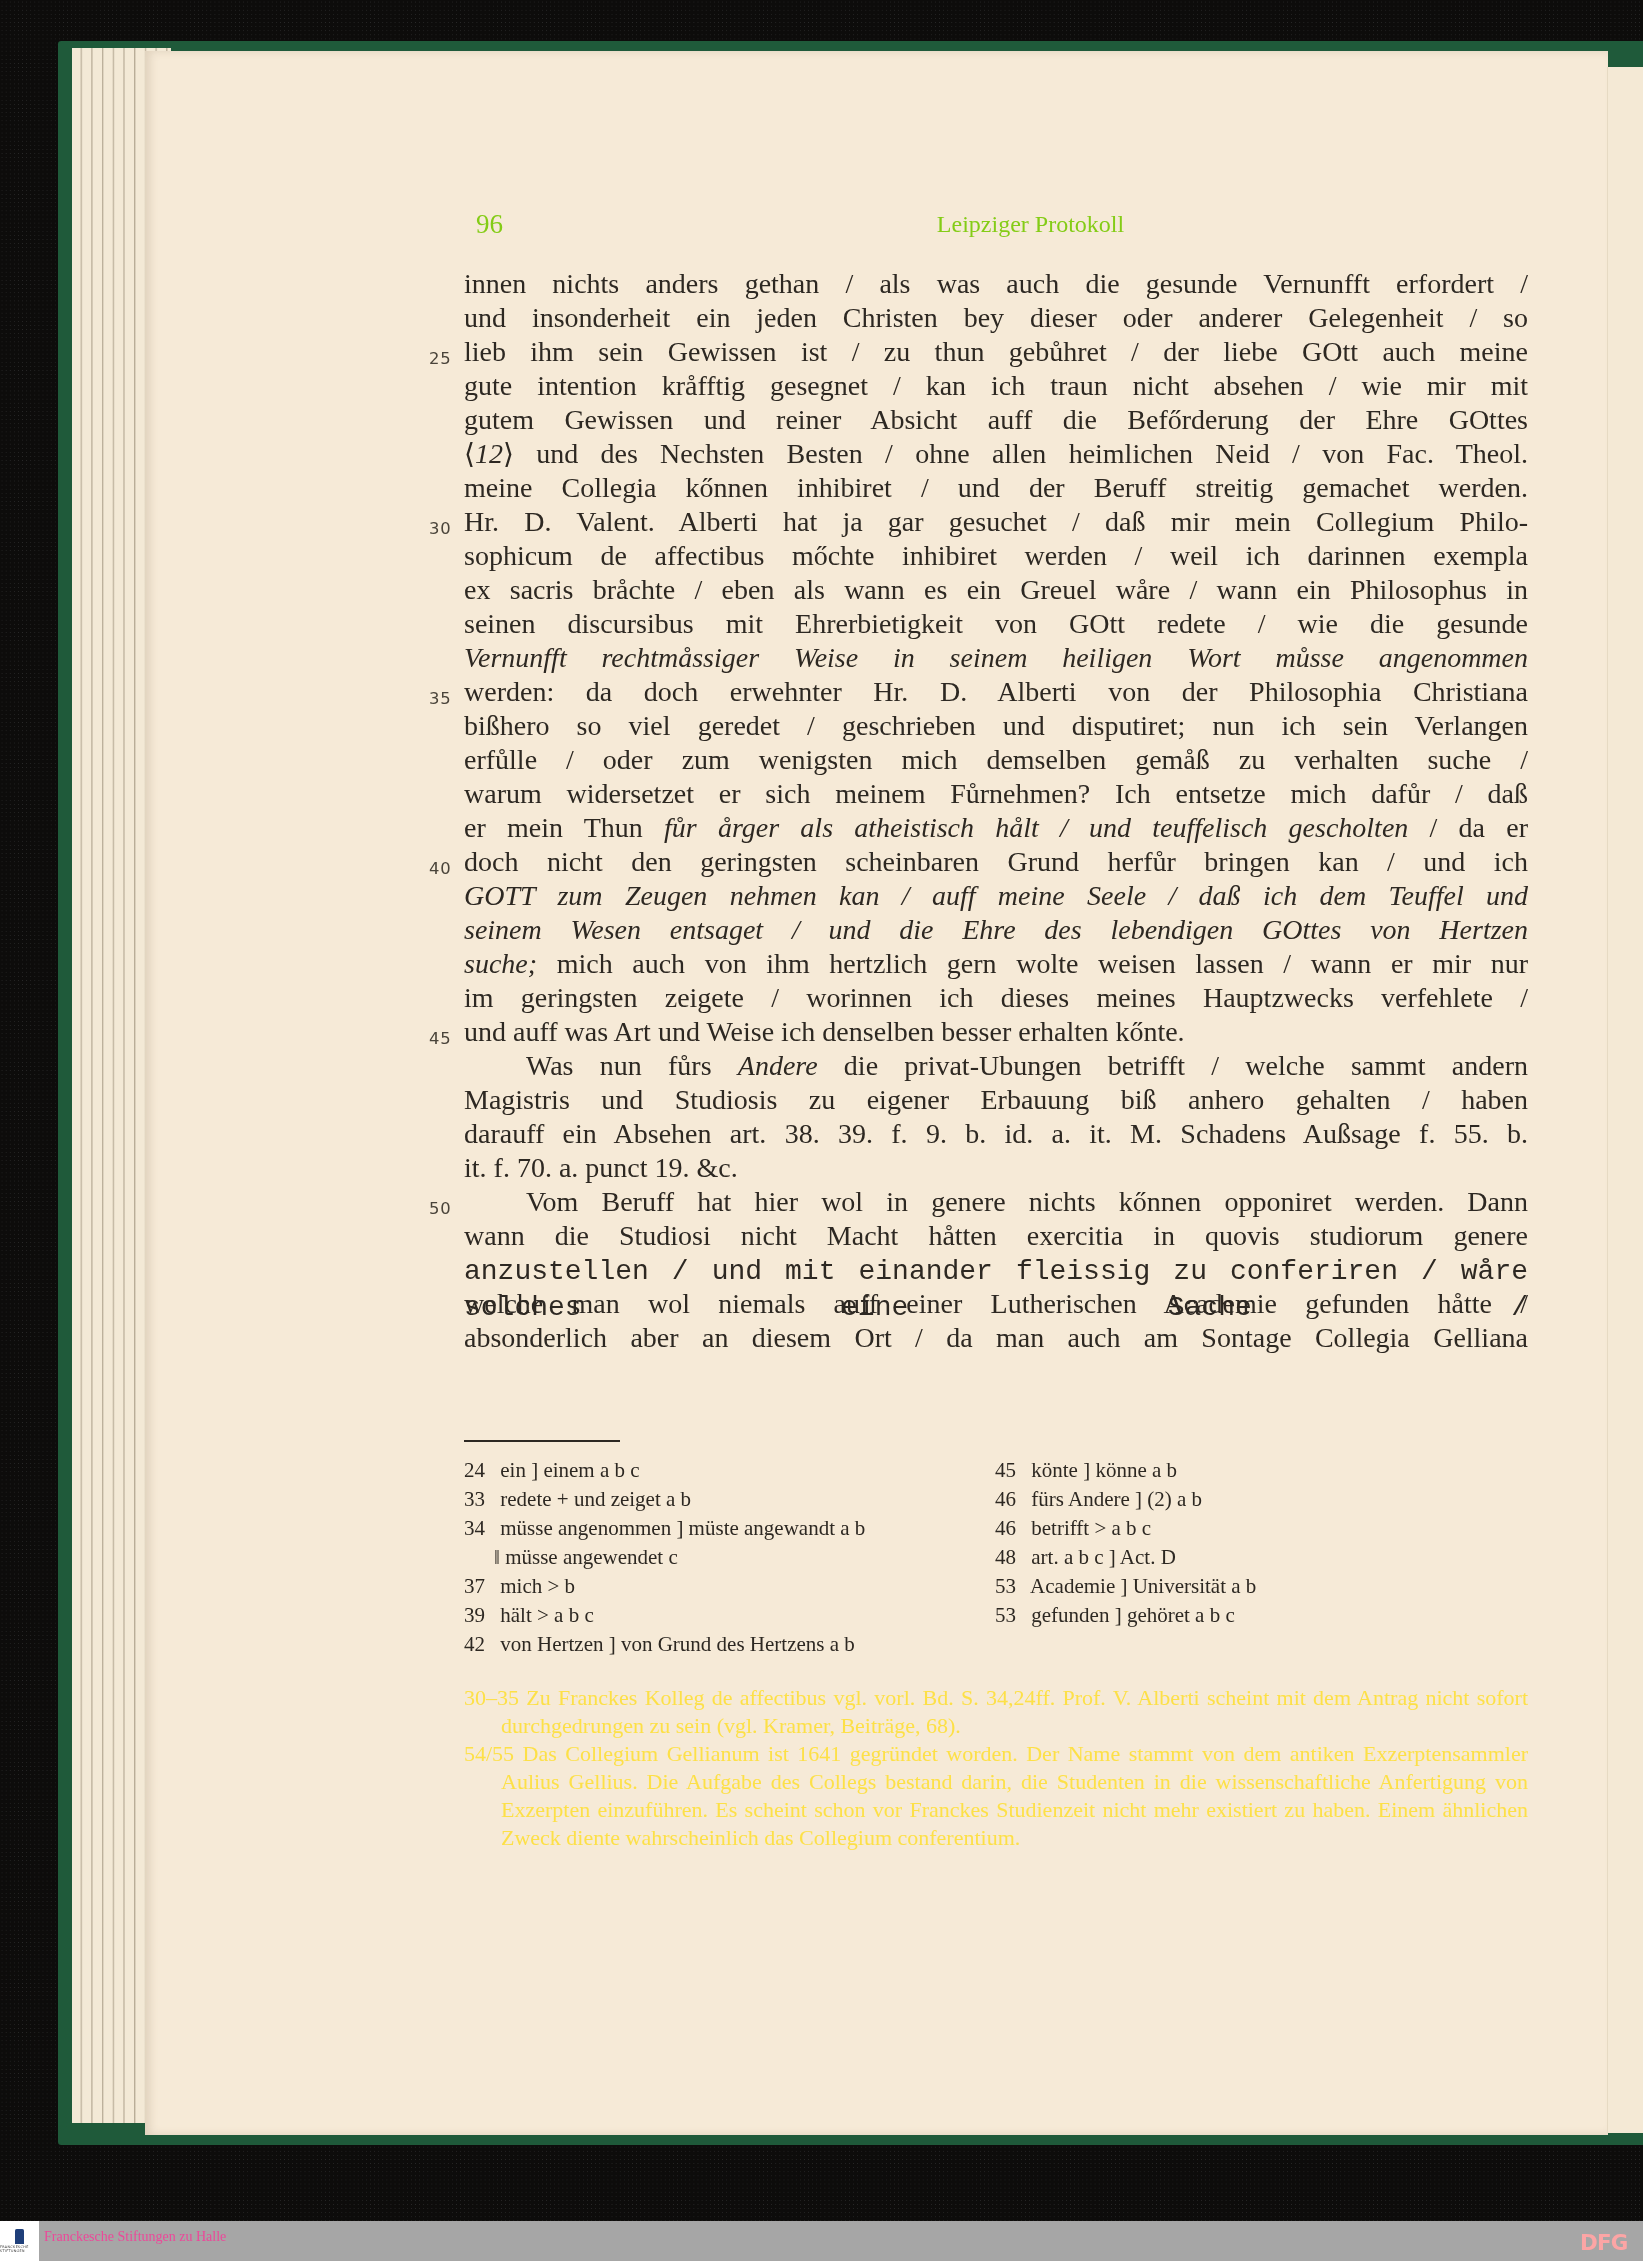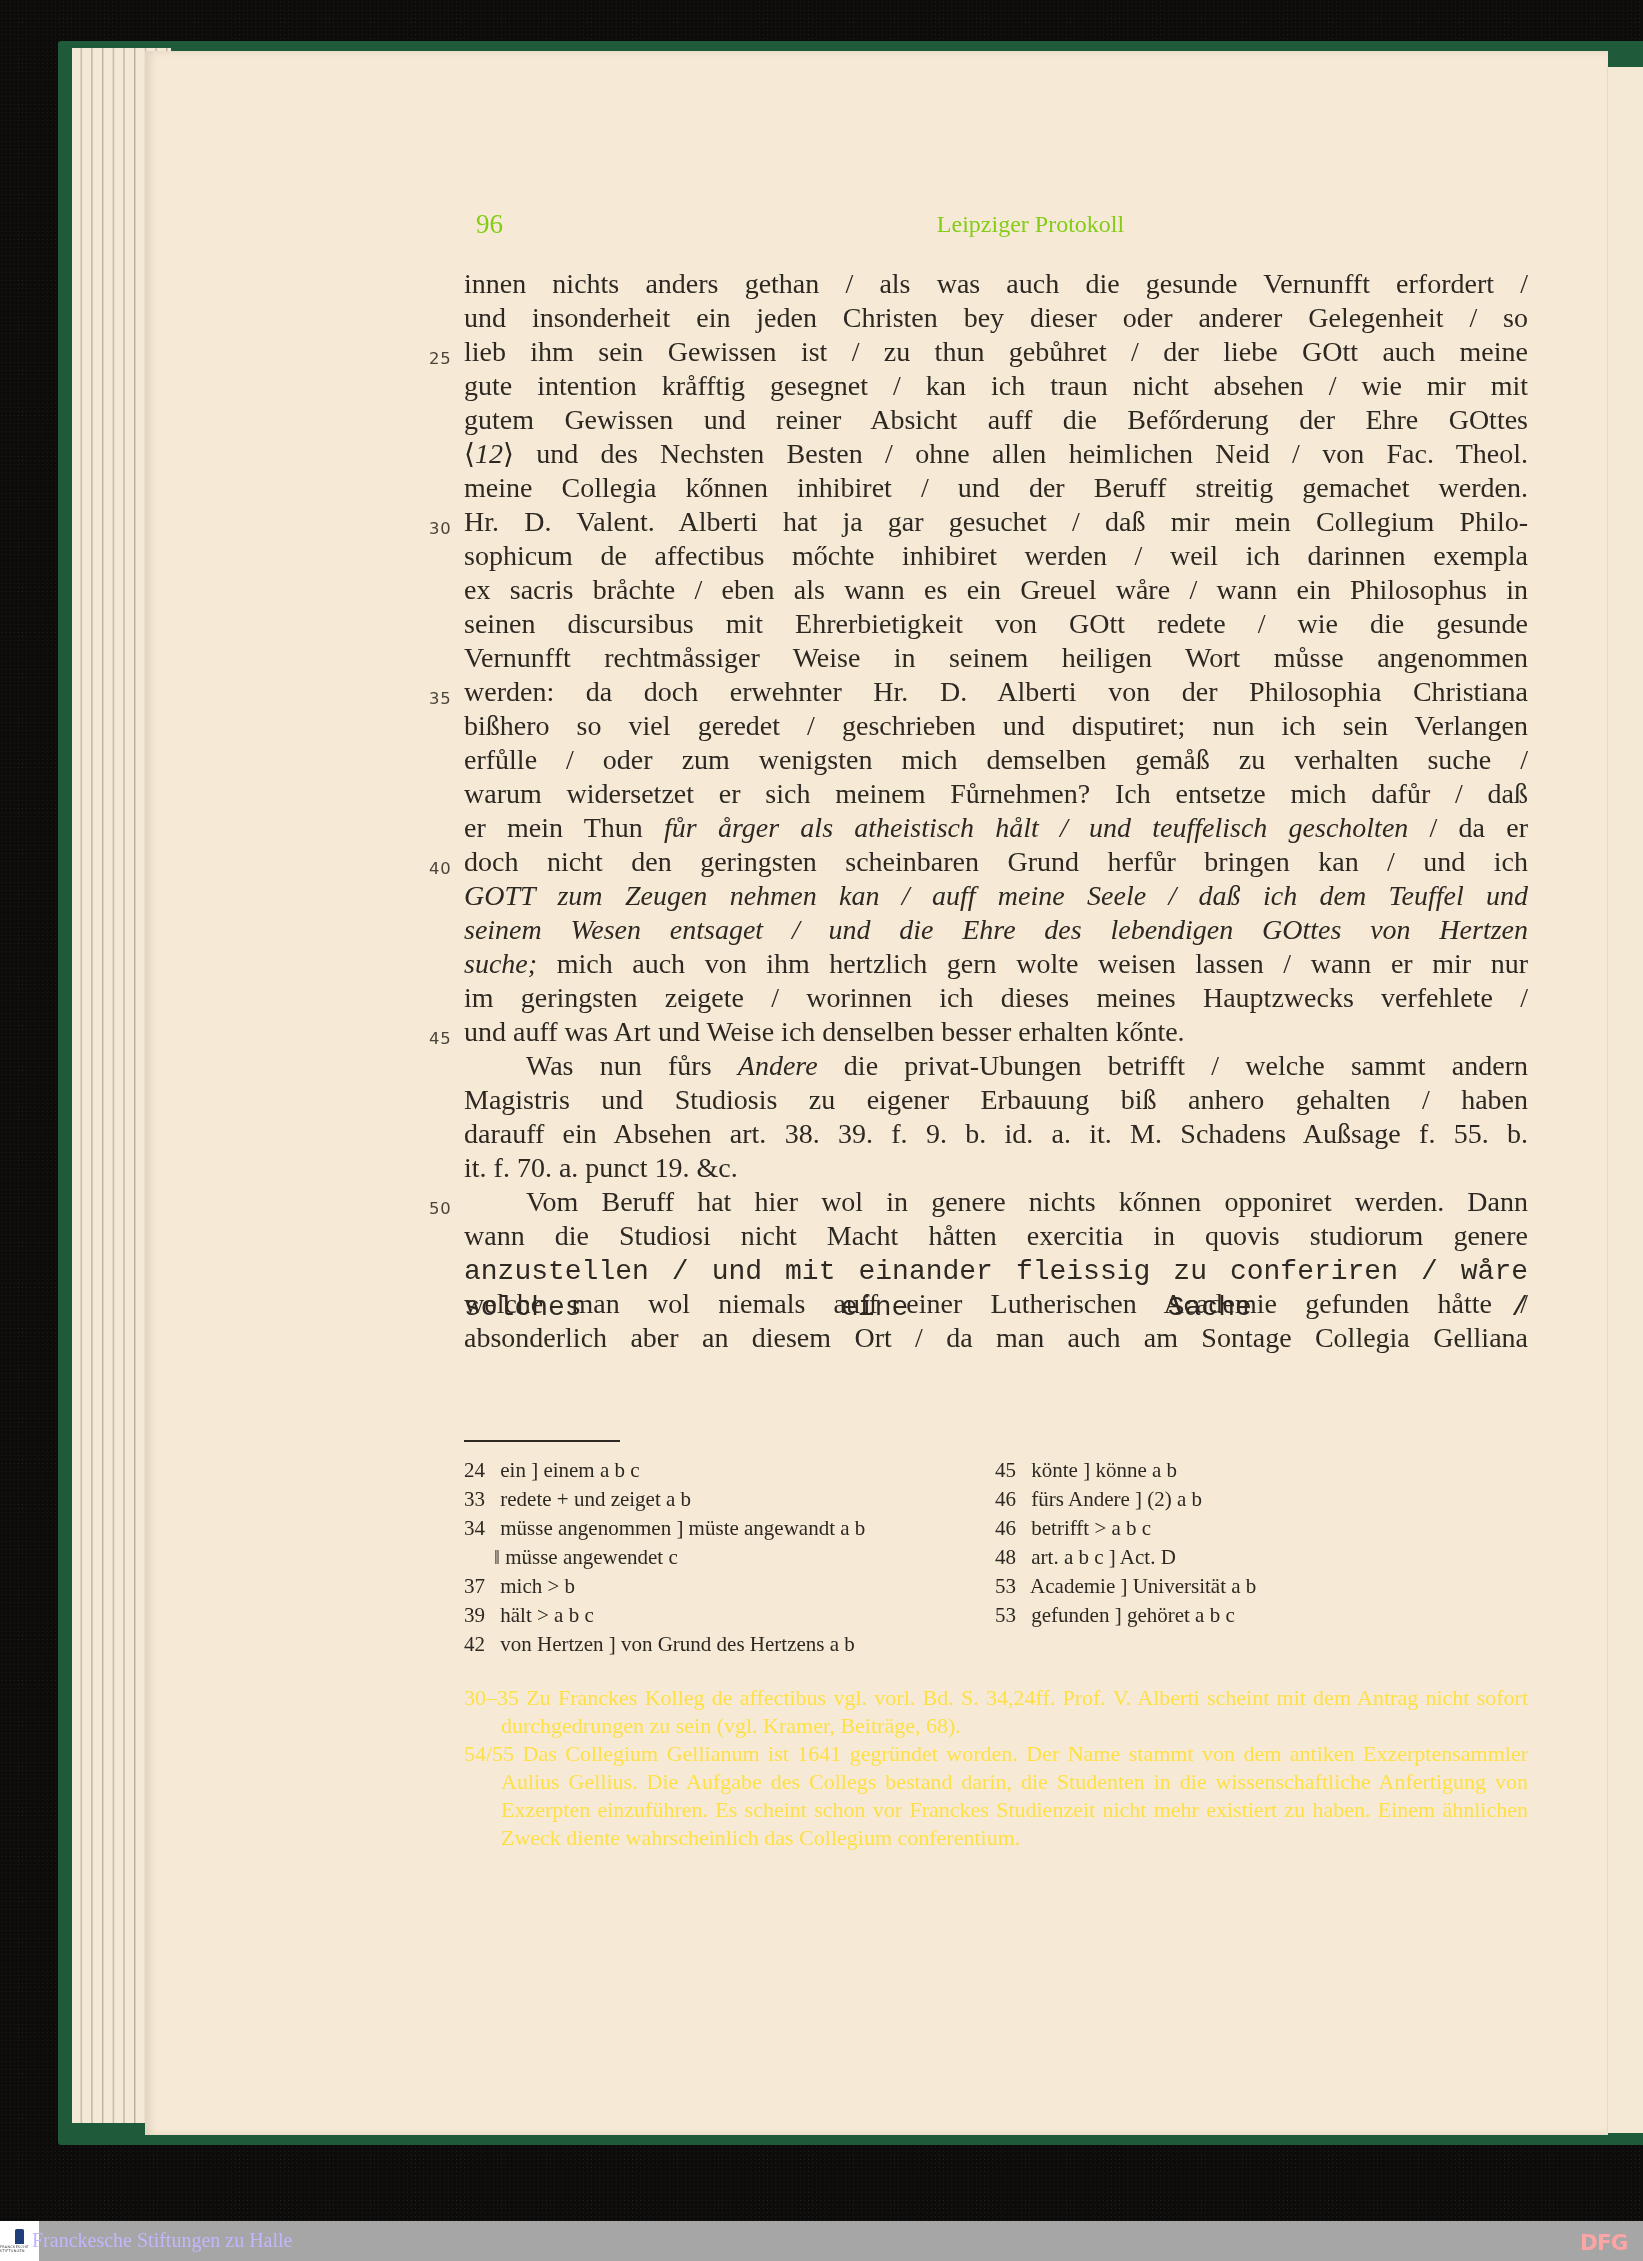--- a/index.html
+++ b/index.html
@@ -63,21 +63,21 @@
   .footer-bar {
     position:absolute; left:0; top:2221px; width:1644px; height:40px; background:#a6a6a6;
   }
   .footer-logo {
     position:absolute; left:0; top:2221px; width:39px; height:40px; background:#ffffff;
     display:flex; flex-direction:column; align-items:center; justify-content:center;
   }
   .logo-mark { width:8.2px; height:15px; background:#1f3f7a; border-radius:1.6px 1.6px 0 0; }
   .logo-text { font-family:"DejaVu Sans", sans-serif; font-size:3.3px; color:#333; letter-spacing:0.4px; margin-top:1.6px; }
   .footer-label {
-    position:absolute; left:32px; top:2229px; font-size:20px; color:#c4b5fd;
+    position:absolute; left:44px; top:2229px; font-size:14px; color:#ec4899;
     font-family:"Liberation Serif", serif;
   }
   .dfg {
     position:absolute; right:16.4px; top:2230px; font-size:21.4px; color:#fca5a5;
     font-family:"DejaVu Sans", sans-serif; font-weight:bold; letter-spacing:-0.8px;
   }
 </style>
 </head>
 <body>
 
@@ -96,21 +96,21 @@
     <span class="line" style="white-space: normal;"><span style="white-space: normal;"><span class="seg">und insonderheit ein jeden Christen bey dieser oder anderer Gelegenheit / so</span></span></span>
     <span class="line" style="white-space: normal;"><span class="line-no">25</span><span style="white-space: normal;"><span class="seg">lieb ihm sein Gewissen ist / zu thun gebůhret / der liebe GOtt auch meine</span></span></span>
     <span class="line" style="white-space: normal;"><span style="white-space: normal;"><span class="seg">gute intention kråfftig gesegnet / kan ich traun nicht absehen / wie mir mit</span></span></span>
     <span class="line" style="white-space: normal;"><span style="white-space: normal;"><span class="seg">gutem Gewissen und reiner Absicht auff die Befőrderung der Ehre GOttes</span></span></span>
     <span class="line" style="white-space: normal;"><span style="white-space: normal;"><span class="seg">⟨</span><span class="seg it">12</span><span class="seg">⟩ und des Nechsten Besten / ohne allen heimlichen Neid / von Fac. Theol.</span></span></span>
     <span class="line" style="white-space: normal;"><span style="white-space: normal;"><span class="seg">meine Collegia kőnnen inhibiret / und der Beruff streitig gemachet werden.</span></span></span>
     <span class="line" style="white-space: normal;"><span class="line-no">30</span><span style="white-space: normal;"><span class="seg">Hr. D. Valent. Alberti hat ja gar gesuchet / daß mir mein Collegium Philo-</span></span></span>
     <span class="line" style="white-space: normal;"><span style="white-space: normal;"><span class="seg">sophicum de affectibus mőchte inhibiret werden / weil ich darinnen exempla</span></span></span>
     <span class="line" style="white-space: normal;"><span style="white-space: normal;"><span class="seg">ex sacris bråchte / eben als wann es ein Greuel wåre / wann ein Philosophus in</span></span></span>
     <span class="line" style="white-space: normal;"><span style="white-space: normal;"><span class="seg">seinen discursibus mit Ehrerbietigkeit von GOtt redete / wie die gesunde</span></span></span>
-    <span class="line" style="white-space: normal;"><span style="white-space: normal;"><span class="seg">Vernunfft rechtmåssiger Weise in seinem heiligen Wort můsse angenommen</span></span></span>
+    <span class="line" style="white-space: normal;"><span style="white-space: normal; font-style: italic;"><span class="seg">Vernunfft rechtmåssiger Weise in seinem heiligen Wort můsse angenommen</span></span></span>
     <span class="line" style="white-space: normal;"><span class="line-no">35</span><span style="white-space: normal;"><span class="seg">werden: da doch erwehnter Hr. D. Alberti von der Philosophia Christiana</span></span></span>
     <span class="line" style="white-space: normal;"><span style="white-space: normal;"><span class="seg">bißhero so viel geredet / geschrieben und disputiret; nun ich sein Verlangen</span></span></span>
     <span class="line" style="white-space: normal;"><span style="white-space: normal;"><span class="seg">erfůlle / oder zum wenigsten mich demselben gemåß zu verhalten suche /</span></span></span>
     <span class="line" style="white-space: normal;"><span style="white-space: normal;"><span class="seg">warum widersetzet er sich meinem Fůrnehmen? Ich entsetze mich dafůr / daß</span></span></span>
     <span class="line" style="white-space: normal;"><span style="white-space: normal;"><span class="seg">er mein Thun </span><span class="seg it">fůr årger als atheistisch hålt / und teuffelisch gescholten</span><span class="seg"> / da er</span></span></span>
     <span class="line" style="white-space: normal;"><span class="line-no">40</span><span style="white-space: normal;"><span class="seg">doch nicht den geringsten scheinbaren Grund herfůr bringen kan / und ich</span></span></span>
     <span class="line" style="white-space: normal;"><span style="white-space: normal;"><span class="seg it">GOTT zum Zeugen nehmen kan / auff meine Seele / daß ich dem Teuffel und</span></span></span>
     <span class="line" style="white-space: normal;"><span style="white-space: normal;"><span class="seg it">seinem Wesen entsaget / und die Ehre des lebendigen GOttes von Hertzen</span></span></span>
     <span class="line" style="white-space: normal;"><span style="white-space: normal;"><span class="seg it">suche;</span><span class="seg"> mich auch von ihm hertzlich gern wolte weisen lassen / wann er mir nur</span></span></span>
     <span class="line" style="white-space: normal;"><span style="white-space: normal;"><span class="seg">im geringsten zeigete / worinnen ich dieses meines Hauptzwecks verfehlete /</span></span></span>

